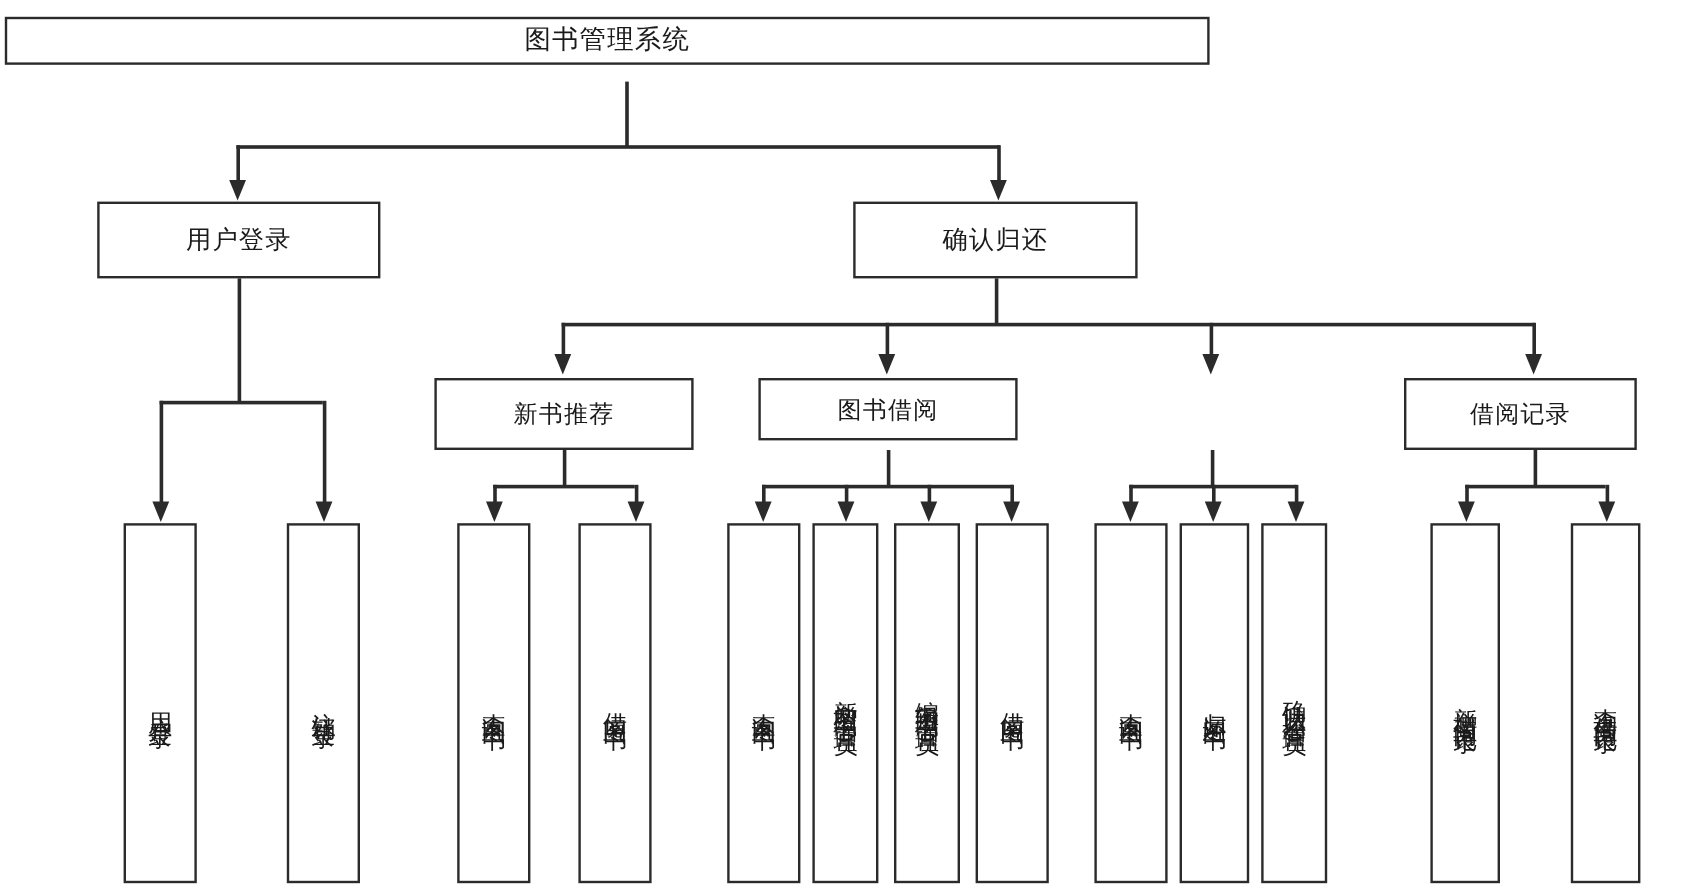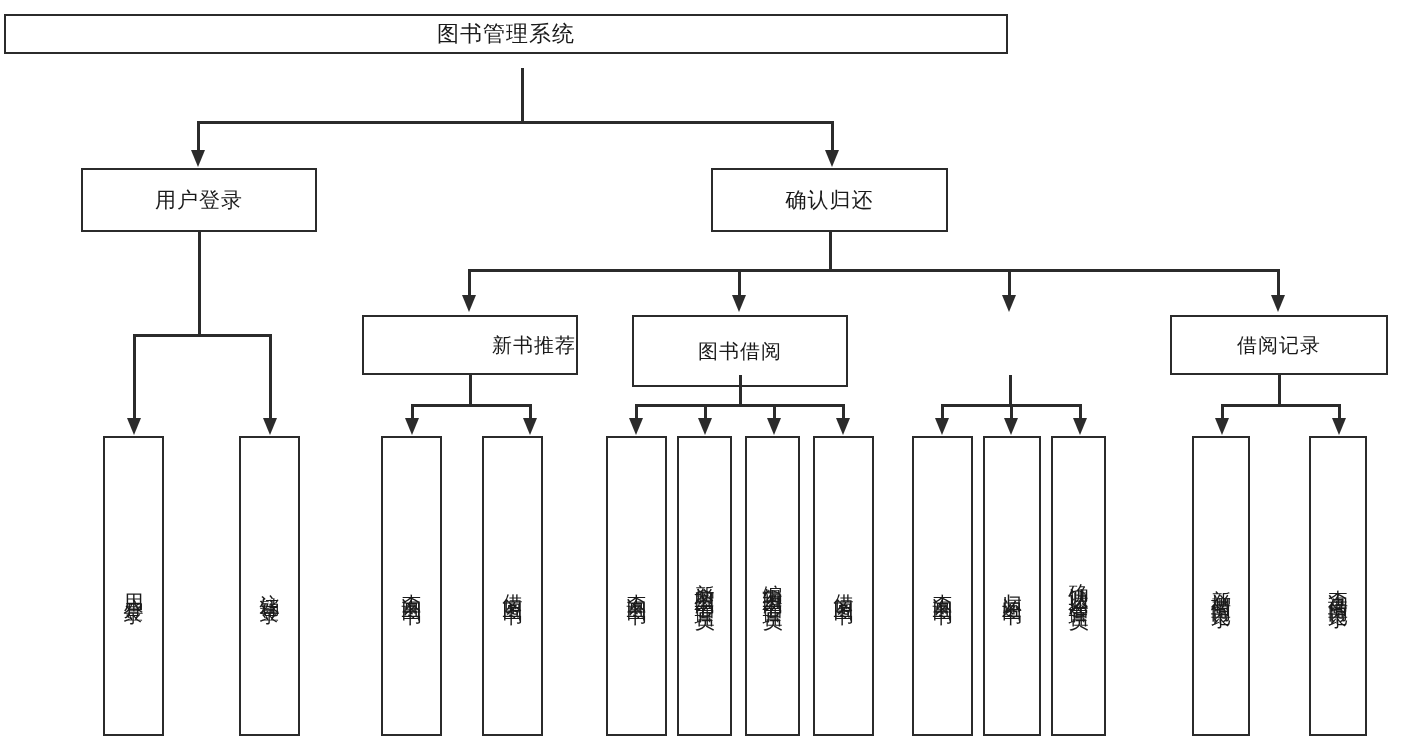--- a/index.html
+++ b/index.html
@@ -103,27 +103,27 @@
   <div class="edge h" style="left:468px;top:269px;width:811px;"></div>
   <div class="edge v" style="left:468px;top:269px;height:27px;"></div>
   <div class="arrow" style="left:462px;top:295px;"></div>
   <div class="edge v" style="left:738px;top:269px;height:27px;"></div>
   <div class="arrow" style="left:732px;top:295px;"></div>
   <div class="edge v" style="left:1008px;top:269px;height:27px;"></div>
   <div class="arrow" style="left:1002px;top:295px;"></div>
   <div class="edge v" style="left:1277px;top:269px;height:27px;"></div>
   <div class="arrow" style="left:1271px;top:295px;"></div>
 
-  <div class="node lvl3" style="left:362px;top:315px;width:216px;height:60px;justify-content:flex-end;">
+  <div class="node lvl3" style="left:362px;top:315px;width:216px;height:60px;">
     <span>新书推荐</span>
   </div>
-  <div class="node lvl3" style="left:632px;top:315px;width:216px;height:72px;">
+  <div class="node lvl3" style="left:632px;top:315px;width:216px;height:52px;">
     <span>图书借阅</span>
   </div>
-  <div class="node lvl3" style="left:1170px;top:315px;width:218px;height:60px;">
+  <div class="node lvl3" style="left:1170px;top:315px;width:194px;height:60px;">
     <span>借阅记录</span>
   </div>
 
   <div class="edge v" style="left:469px;top:375px;height:31px;"></div>
   <div class="edge h" style="left:411px;top:404px;width:118px;"></div>
   <div class="edge v" style="left:411px;top:404px;height:16px;"></div>
   <div class="arrow" style="left:405px;top:418px;"></div>
   <div class="edge v" style="left:529px;top:404px;height:16px;"></div>
   <div class="arrow" style="left:523px;top:418px;"></div>
 

